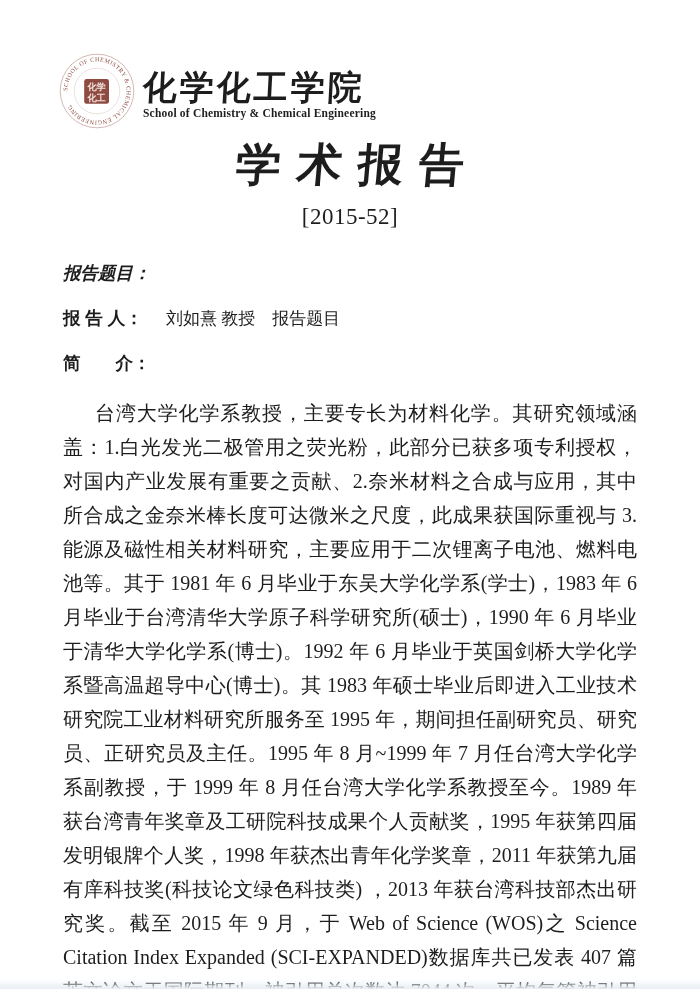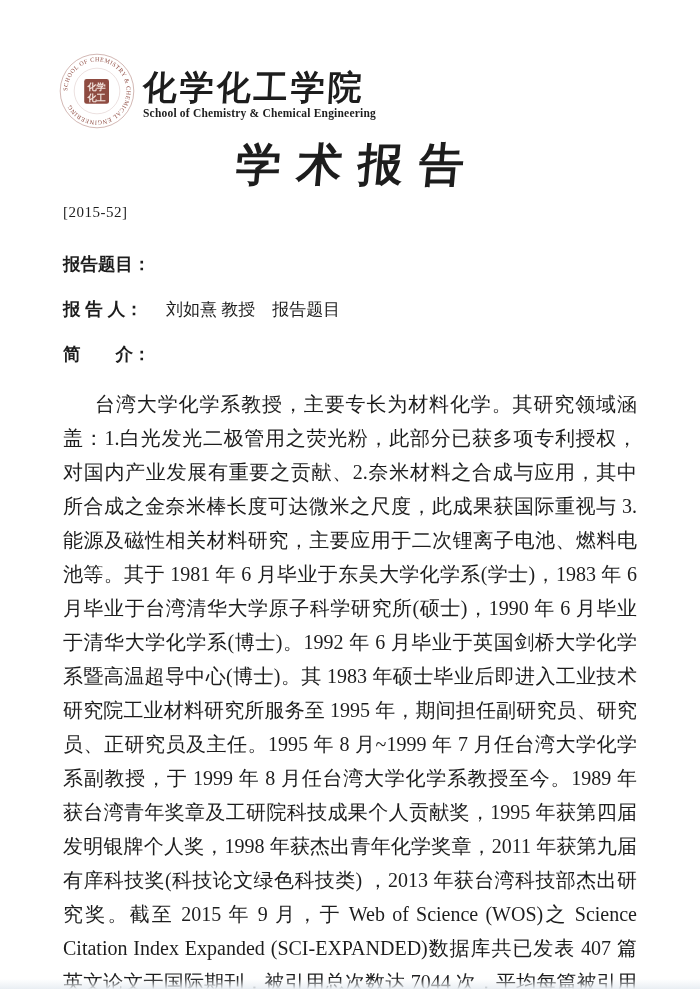--- a/index.html
+++ b/index.html
@@ -34,35 +34,35 @@
   
   .doc-title {
     text-align: center;
     font-family: "DejaVu Serif", "Liberation Serif", serif;
     font-weight: 900; font-size: 45px; line-height: 58px;
     letter-spacing: 16px; padding-left: 16px;
     transform: skewX(-5deg);
     margin-top: 4px;
   }
   .report-no {
-    font-size: 15px; letter-spacing: 0.5px;
+    text-align: center; font-size: 23px; letter-spacing: 0.5px;
     margin-top: 10px;
   }
 
   
   .field { display: flex; align-items: flex-start; }
   .field .label {
     font-family: "Liberation Sans", "DejaVu Sans", sans-serif;
     font-weight: 700; font-size: 17.5px;
     flex: 0 0 103px; white-space: pre;
   }
   .field .value { font-size: 17px; flex: 1; }
 
   .field-topic { margin-top: 20px; }
-  .field-topic .label, .field-topic .value { line-height: 46px; }
+  .field-topic .label, .field-topic .value { line-height: 46px; font-style: italic; }
   .field-speaker .label, .field-speaker .value { line-height: 45px; }
   .field-intro .label { line-height: 45px; }
 
   
   .intro-paragraph {
     font-size: 20px; line-height: 34px;
     text-align: justify; text-indent: 32px;
     margin-top: 10px;
   }
 

